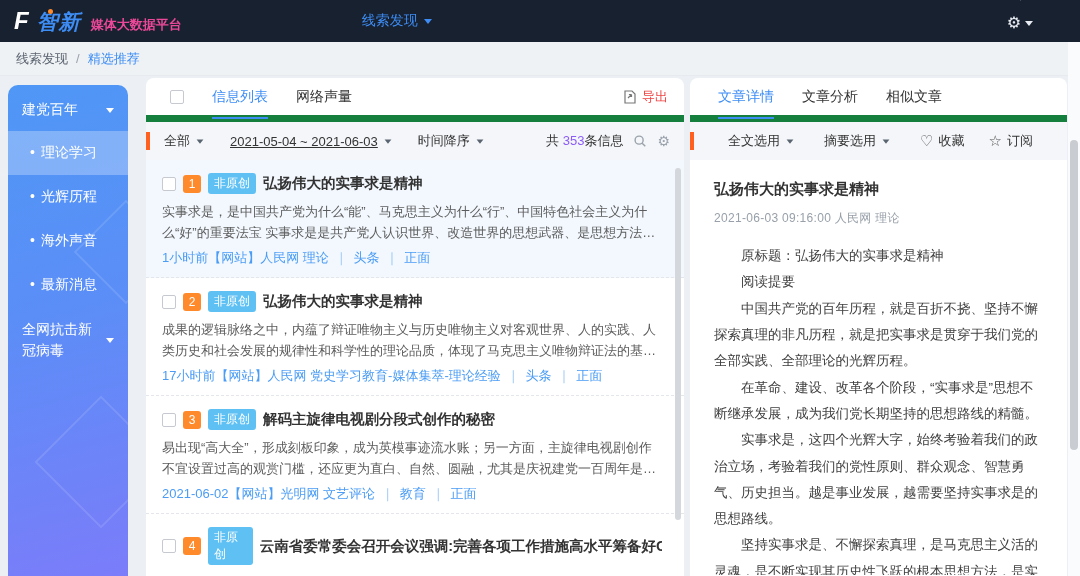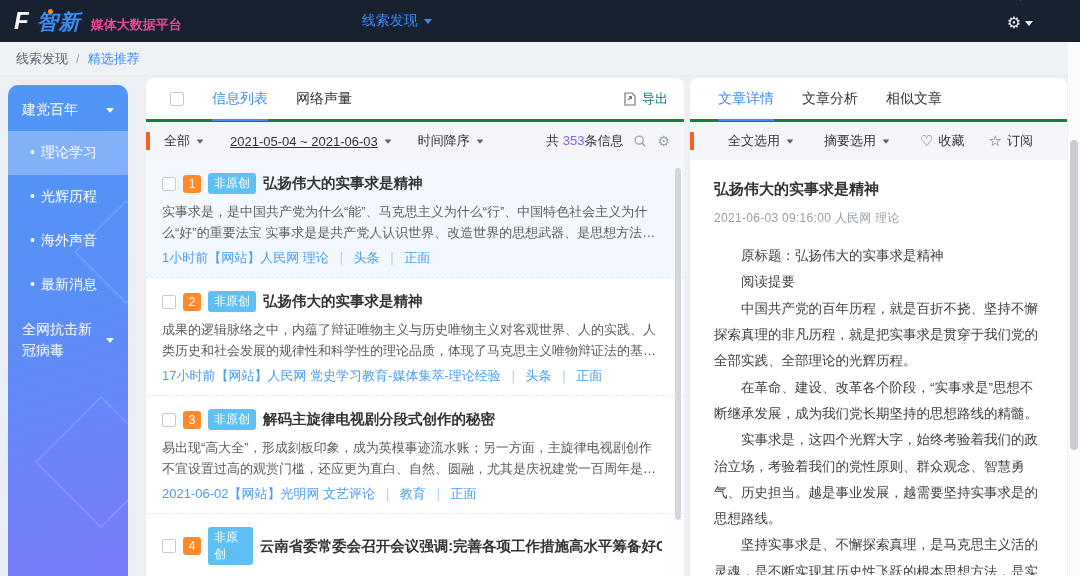--- a/index.html
+++ b/index.html
@@ -33,34 +33,34 @@
   .sidebar::before { right:-35px; top:130px; }
   .sidebar::after { right:-20px; top:330px; width:90px; height:90px; }
   .side-group { display:flex; align-items:center; justify-content:space-between; padding:12px 14px; font-size:14px; cursor:pointer; position:relative; z-index:2; }
   .side-item { padding:13px 6px 13px 22px; font-size:14px; cursor:pointer; position:relative; z-index:2; }
   .side-item .dot { margin-right:6px; }
   .side-item.active { background:rgba(255,255,255,.28); }
   .side-group.bottom { line-height:1.5; font-size:14px; }
 
   
   .panel { position:absolute; top:78px; bottom:0; background:#fff; border-radius:8px 8px 0 0; overflow:hidden; }
-  .tabrow { height:44px; display:flex; align-items:center; border-bottom:3px solid #15803d; }
+  .tabrow { height:44px; display:flex; align-items:center; border-bottom:7px solid #15803d; }
   .tab { font-size:14px; color:#333; margin-left:28px; cursor:pointer; height:44px; display:flex; align-items:center; position:relative; }
   .tab.active { color:#3d8df5; }
   .tab.active::after { content:""; position:absolute; left:0; right:0; bottom:0; height:2px; background:#3d8df5; }
   .filterrow { height:38px; background:#f4f6f9; display:flex; align-items:center; font-size:13px; color:#333; position:relative; }
   .orange-bar { width:4px; height:18px; background:#ff5f1f; margin-right:14px; }
   .dd { display:flex; align-items:center; gap:6px; cursor:pointer; }
   .dd .caret { color:#5a6470; transform:scale(.85); }
   .checkbox { width:14px; height:14px; border:1px solid #c6cad0; border-radius:2px; background:#fff; display:inline-block; cursor:pointer; flex:none; }
 
   
   .list-panel { left:146px; width:538px; }
   .list-panel .tabrow .checkbox { margin-left:24px; }
-  .export { margin-left:auto; margin-right:16px; color:#0f766e; font-size:13px; display:flex; align-items:center; gap:5px; cursor:pointer; }
+  .export { margin-left:auto; margin-right:16px; color:#ef4444; font-size:13px; display:flex; align-items:center; gap:5px; cursor:pointer; }
   .lf-all { margin-right:26px; } .lf-date { margin-right:26px;text-decoration:underline; } .lf-sort { margin-right:auto; }
   .lf-count { color:#333; margin-right:10px; }
   .lf-count b { color:#8b5cf6; font-weight:normal; }
   .mini-icon { color:#9aa2ac; font-size:14px; margin-right:10px; cursor:pointer; line-height:1; }
   .list { height:calc(100% - 83px); overflow:hidden; position:relative; }
   .list-item { padding:13px 22px 10px 16px; border-bottom:1px dashed #e3e6ea; }
   .list-item.selected { background:#f3f8fe; }
   .li-head { display:flex; align-items:center; gap:7px; }
   .num-badge { min-width:18px; height:18px; background:#ff8a2b; color:#fff; font-size:12px; border-radius:3px; display:flex; align-items:center; justify-content:center; padding:0 4px; }
   .type-badge { background:#5fc0f3; color:#fff; font-size:12px; border-radius:3px; padding:2px 6px; }

